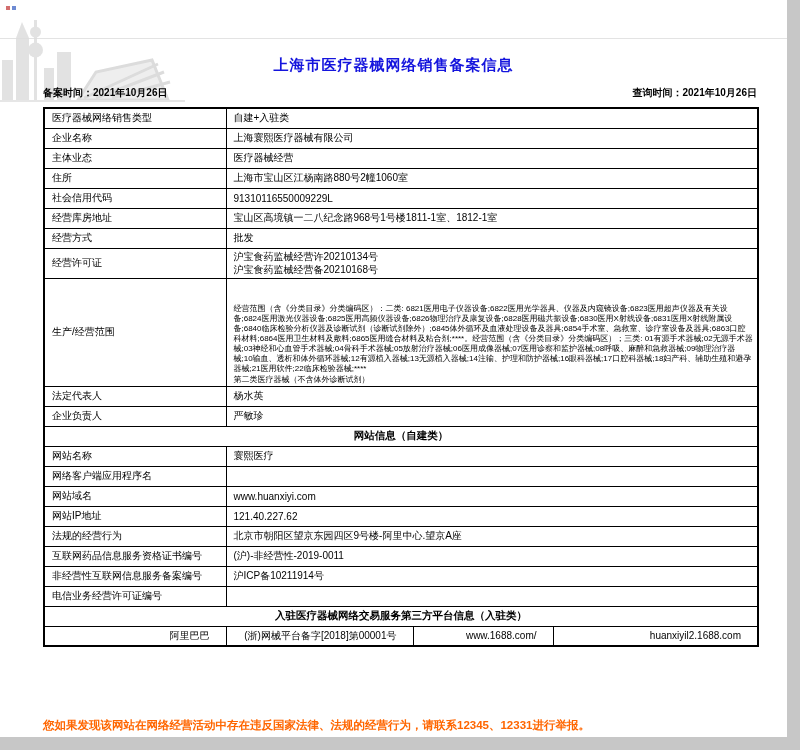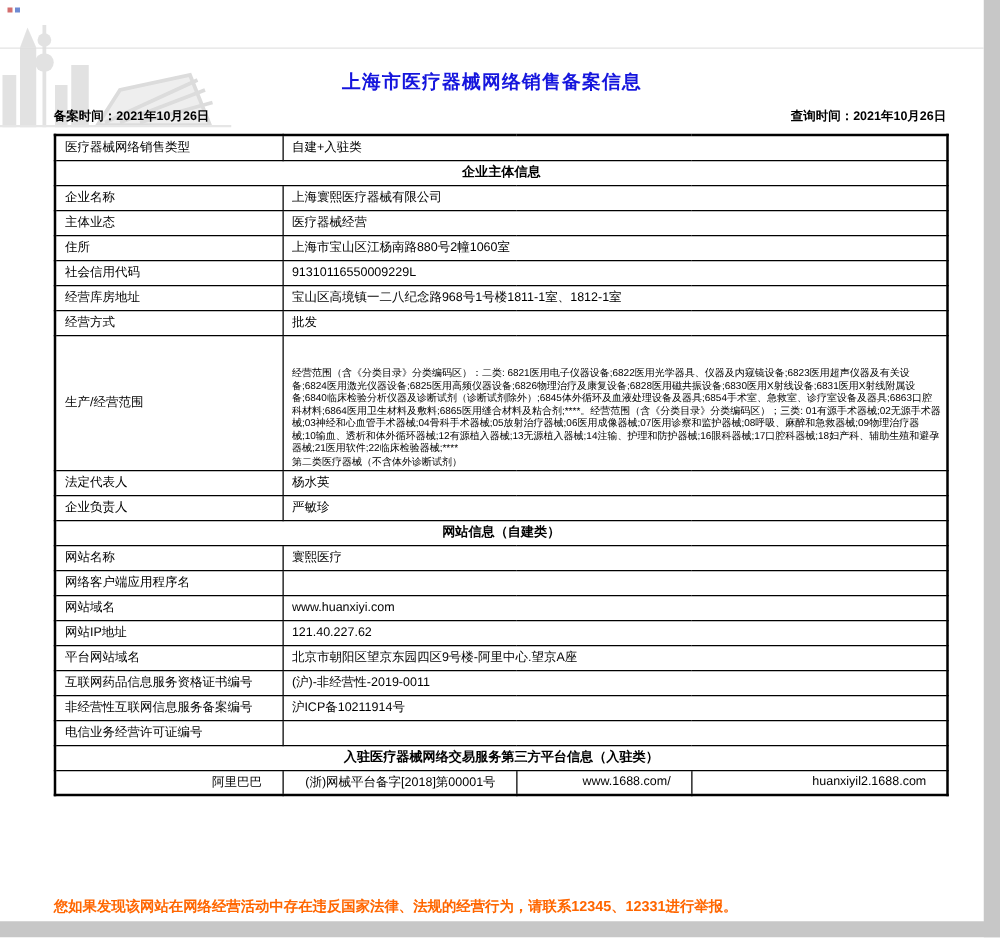--- a/index.html
+++ b/index.html
@@ -94,23 +94,20 @@
       <col style="width:187px">
       <col style="width:140px">
       <col style="width:205px">
     </colgroup>
 
   <tbody>
       <tr class="std">
     <td class="lbl">医疗器械网络销售类型</td>
     <td class="val" colspan="3">自建+入驻类</td>
   </tr>
-  <tr class="sec">
-    <td colspan="4">企业主体信息</td>
-  </tr>
   <tr class="std">
     <td class="lbl">企业名称</td>
     <td class="val" colspan="3">上海寰熙医疗器械有限公司</td>
   </tr>
   <tr class="std">
     <td class="lbl">主体业态</td>
     <td class="val" colspan="3">医疗器械经营</td>
   </tr>
   <tr class="std">
     <td class="lbl">住所</td>
@@ -120,20 +117,27 @@
     <td class="lbl">社会信用代码</td>
     <td class="val" colspan="3">91310116550009229L</td>
   </tr>
   <tr class="std">
     <td class="lbl">经营库房地址</td>
     <td class="val" colspan="3">宝山区高境镇一二八纪念路968号1号楼1811-1室、1812-1室</td>
   </tr>
   <tr class="std">
     <td class="lbl">经营方式</td>
     <td class="val" colspan="3">批发</td>
+  </tr>
+  <tr class="lic">
+    <td class="lbl">经营许可证</td>
+    <td class="val" colspan="3">
+      <div class="lic-line">沪宝食药监械经营许20210134号</div>
+      <div class="lic-line">沪宝食药监械经营备20210168号</div>
+    </td>
   </tr>
   <tr class="scope-row">
     <td class="lbl">生产/经营范围</td>
     <td class="val" colspan="3">
       <div class="scope-text">经营范围（含《分类目录》分类编码区）：二类: 6821医用电子仪器设备;6822医用光学器具、仪器及内窥镜设备;6823医用超声仪器及有关设备;6824医用激光仪器设备;6825医用高频仪器设备;6826物理治疗及康复设备;6828医用磁共振设备;6830医用X射线设备;6831医用X射线附属设备;6840临床检验分析仪器及诊断试剂（诊断试剂除外）;6845体外循环及血液处理设备及器具;6854手术室、急救室、诊疗室设备及器具;6863口腔科材料;6864医用卫生材料及敷料;6865医用缝合材料及粘合剂;****。经营范围（含《分类目录》分类编码区）；三类: 01有源手术器械;02无源手术器械;03神经和心血管手术器械;04骨科手术器械;05放射治疗器械;06医用成像器械;07医用诊察和监护器械;08呼吸、麻醉和急救器械;09物理治疗器械;10输血、透析和体外循环器械;12有源植入器械;13无源植入器械;14注输、护理和防护器械;16眼科器械;17口腔科器械;18妇产科、辅助生殖和避孕器械;21医用软件;22临床检验器械;****</div>
       <div class="scope-sub">第二类医疗器械（不含体外诊断试剂）</div>
     </td>
   </tr>
   <tr class="std">
     <td class="lbl">法定代表人</td>
@@ -156,21 +160,21 @@
   </tr>
   <tr class="std">
     <td class="lbl">网站域名</td>
     <td class="val" colspan="3">www.huanxiyi.com</td>
   </tr>
   <tr class="std">
     <td class="lbl">网站IP地址</td>
     <td class="val" colspan="3">121.40.227.62</td>
   </tr>
   <tr class="std">
-    <td class="lbl">平台网站域名</td>
+    <td class="lbl">法规的经营行为</td>
     <td class="val" colspan="3">北京市朝阳区望京东园四区9号楼-阿里中心.望京A座</td>
   </tr>
   <tr class="std">
     <td class="lbl">互联网药品信息服务资格证书编号</td>
     <td class="val" colspan="3">(沪)-非经营性-2019-0011</td>
   </tr>
   <tr class="std">
     <td class="lbl">非经营性互联网信息服务备案编号</td>
     <td class="val" colspan="3">沪ICP备10211914号</td>
   </tr>

